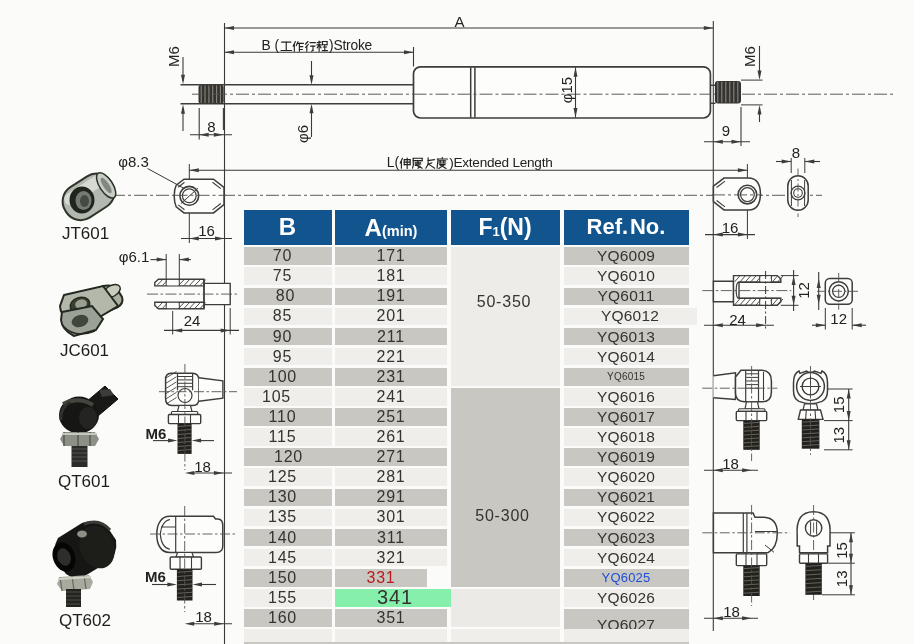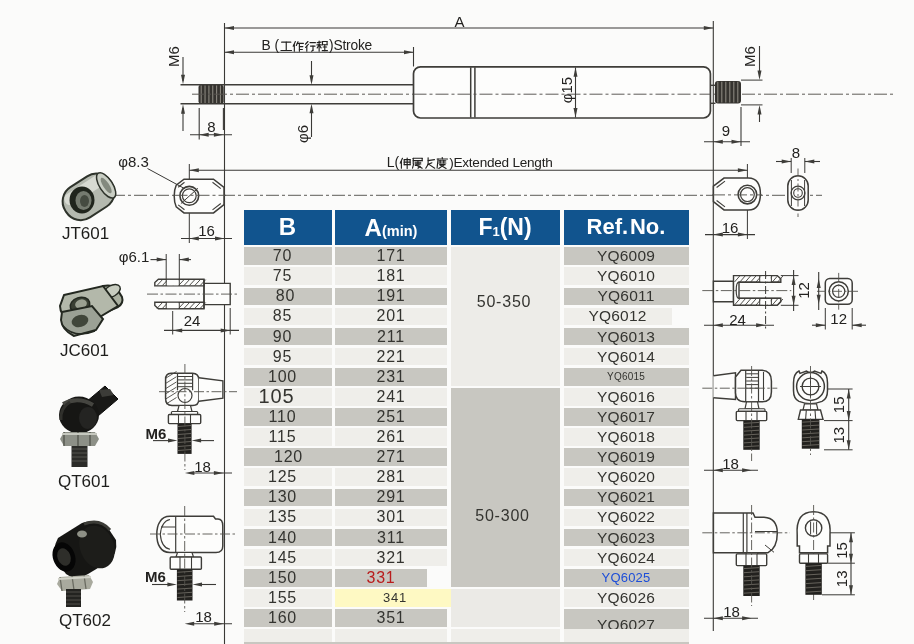--- a/index.html
+++ b/index.html
@@ -641,41 +641,41 @@
 <div style="position:absolute;left:243.5px;top:287.5px;width:88.0px;height:17.7px;background:#c8c7c1;display:flex;align-items:center;justify-content:center;padding-right:4px;font-size:16px;letter-spacing:0.8px;color:#343430">80</div>
 
 <div style="position:absolute;left:335.0px;top:287.5px;width:112.0px;height:17.7px;background:#c8c7c1;display:flex;align-items:center;justify-content:center;font-size:16px;letter-spacing:0.8px;color:#343430">191</div>
 
 <div style="position:absolute;left:563.5px;top:287.5px;width:125.0px;height:17.7px;background:#c8c7c1;display:flex;align-items:center;justify-content:center;font-size:15.5px;letter-spacing:0.2px;color:#343430">YQ6011</div>
 
 <div style="position:absolute;left:243.5px;top:307.6px;width:88.0px;height:17.7px;background:#efeeea;display:flex;align-items:center;justify-content:center;padding-right:10px;font-size:16px;letter-spacing:0.8px;color:#343430">85</div>
 
 <div style="position:absolute;left:335.0px;top:307.6px;width:112.0px;height:17.7px;background:#efeeea;display:flex;align-items:center;justify-content:center;font-size:16px;letter-spacing:0.8px;color:#343430">201</div>
 
-<div style="position:absolute;left:563.5px;top:307.6px;width:108px;height:17.7px;background:#efeeea;display:flex;align-items:center;justify-content:center;font-size:15.5px;letter-spacing:0.2px;color:#343430">YQ6012</div>
+<div style="position:absolute;left:563.5px;top:307.6px;width:133px;height:17.7px;background:#efeeea;display:flex;align-items:center;justify-content:center;font-size:15.5px;letter-spacing:0.2px;color:#343430">YQ6012</div>
 
 <div style="position:absolute;left:243.5px;top:327.70000000000005px;width:88.0px;height:17.7px;background:#c8c7c1;display:flex;align-items:center;justify-content:center;padding-right:10px;font-size:16px;letter-spacing:0.8px;color:#343430">90</div>
 
 <div style="position:absolute;left:335.0px;top:327.70000000000005px;width:112.0px;height:17.7px;background:#c8c7c1;display:flex;align-items:center;justify-content:center;font-size:16px;letter-spacing:0.8px;color:#343430">211</div>
 
 <div style="position:absolute;left:563.5px;top:327.70000000000005px;width:125.0px;height:17.7px;background:#c8c7c1;display:flex;align-items:center;justify-content:center;font-size:15.5px;letter-spacing:0.2px;color:#343430">YQ6013</div>
 
 <div style="position:absolute;left:243.5px;top:347.8px;width:88.0px;height:17.7px;background:#efeeea;display:flex;align-items:center;justify-content:center;padding-right:10px;font-size:16px;letter-spacing:0.8px;color:#343430">95</div>
 
 <div style="position:absolute;left:335.0px;top:347.8px;width:112.0px;height:17.7px;background:#efeeea;display:flex;align-items:center;justify-content:center;font-size:16px;letter-spacing:0.8px;color:#343430">221</div>
 
 <div style="position:absolute;left:563.5px;top:347.8px;width:125.0px;height:17.7px;background:#efeeea;display:flex;align-items:center;justify-content:center;font-size:15.5px;letter-spacing:0.2px;color:#343430">YQ6014</div>
 
 <div style="position:absolute;left:243.5px;top:367.90000000000003px;width:88.0px;height:17.7px;background:#c8c7c1;display:flex;align-items:center;justify-content:center;padding-right:10px;font-size:16px;letter-spacing:0.8px;color:#343430">100</div>
 
 <div style="position:absolute;left:335.0px;top:367.90000000000003px;width:112.0px;height:17.7px;background:#c8c7c1;display:flex;align-items:center;justify-content:center;font-size:16px;letter-spacing:0.8px;color:#343430">231</div>
 
 <div style="position:absolute;left:563.5px;top:367.90000000000003px;width:125.0px;height:17.7px;background:#c8c7c1;display:flex;align-items:center;justify-content:center;font-size:10px;letter-spacing:0.2px;color:#343430">YQ6015</div>
 
-<div style="position:absolute;left:243.5px;top:388.0px;width:88.0px;height:17.7px;background:#efeeea;display:flex;align-items:center;justify-content:center;padding-right:22px;font-size:20px;letter-spacing:0.8px;color:#343430">105</div>
+<div style="position:absolute;left:243.5px;top:388.0px;width:88.0px;height:17.7px;background:#efeeea;display:flex;align-items:center;justify-content:center;padding-right:22px;font-size:16px;letter-spacing:0.8px;color:#343430">105</div>
 
 <div style="position:absolute;left:335.0px;top:388.0px;width:112.0px;height:17.7px;background:#efeeea;display:flex;align-items:center;justify-content:center;font-size:16px;letter-spacing:0.8px;color:#343430">241</div>
 
 <div style="position:absolute;left:563.5px;top:388.0px;width:125.0px;height:17.7px;background:#efeeea;display:flex;align-items:center;justify-content:center;font-size:15.5px;letter-spacing:0.2px;color:#343430">YQ6016</div>
 
 <div style="position:absolute;left:243.5px;top:408.1px;width:88.0px;height:17.7px;background:#c8c7c1;display:flex;align-items:center;justify-content:center;padding-right:10px;font-size:16px;letter-spacing:0.8px;color:#343430">110</div>
 
 <div style="position:absolute;left:335.0px;top:408.1px;width:112.0px;height:17.7px;background:#c8c7c1;display:flex;align-items:center;justify-content:center;font-size:16px;letter-spacing:0.8px;color:#343430">251</div>
 
 <div style="position:absolute;left:563.5px;top:408.1px;width:125.0px;height:17.7px;background:#c8c7c1;display:flex;align-items:center;justify-content:center;font-size:15.5px;letter-spacing:0.2px;color:#343430">YQ6017</div>
@@ -723,21 +723,21 @@
 <div style="position:absolute;left:563.5px;top:548.8px;width:125.0px;height:17.7px;background:#efeeea;display:flex;align-items:center;justify-content:center;font-size:15.5px;letter-spacing:0.2px;color:#343430">YQ6024</div>
 
 <div style="position:absolute;left:243.5px;top:568.9000000000001px;width:88.0px;height:17.7px;background:#c8c7c1;display:flex;align-items:center;justify-content:center;padding-right:10px;font-size:16px;letter-spacing:0.8px;color:#343430">150</div>
 
 <div style="position:absolute;left:335.0px;top:568.9000000000001px;width:92px;height:17.7px;background:#c8c7c1;display:flex;align-items:center;justify-content:center;font-size:16px;letter-spacing:0.8px;color:#b91c1c">331</div>
 
 <div style="position:absolute;left:563.5px;top:568.9000000000001px;width:125.0px;height:17.7px;background:#c8c7c1;display:flex;align-items:center;justify-content:center;font-size:13px;letter-spacing:0.2px;color:#1d4ed8">YQ6025</div>
 
 <div style="position:absolute;left:243.5px;top:589.0px;width:88.0px;height:17.7px;background:#efeeea;display:flex;align-items:center;justify-content:center;padding-right:10px;font-size:16px;letter-spacing:0.8px;color:#343430">155</div>
 
-<div style="position:absolute;left:335.0px;top:589.0px;width:120px;height:17.7px;background:#fef9c3;display:flex;align-items:center;justify-content:center;font-size:13px;letter-spacing:0.8px;color:#343430">341</div>
+<div style="position:absolute;left:335.0px;top:589.0px;width:120px;height:17.7px;background:#86efac;display:flex;align-items:center;justify-content:center;font-size:20px;letter-spacing:0.8px;color:#343430">341</div>
 
 <div style="position:absolute;left:563.5px;top:589.0px;width:125.0px;height:17.7px;background:#efeeea;display:flex;align-items:center;justify-content:center;font-size:15.5px;letter-spacing:0.2px;color:#343430">YQ6026</div>
 
 <div style="position:absolute;left:243.5px;top:609.1px;width:88.0px;height:17.7px;background:#c8c7c1;display:flex;align-items:center;justify-content:center;padding-right:10px;font-size:16px;letter-spacing:0.8px;color:#343430">160</div>
 
 <div style="position:absolute;left:335.0px;top:609.1px;width:112.0px;height:17.7px;background:#c8c7c1;display:flex;align-items:center;justify-content:center;font-size:16px;letter-spacing:0.8px;color:#343430">351</div>
 
 <div style="position:absolute;left:563.5px;top:609.1px;width:125.0px;height:32px;background:#c8c7c1;display:flex;align-items:center;justify-content:center;font-size:15.5px;letter-spacing:0.2px;color:#343430">YQ6027</div>
 
 <div style="position:absolute;left:450.5px;top:247.3px;width:109px;height:138.3px;background:#edece8"></div>

